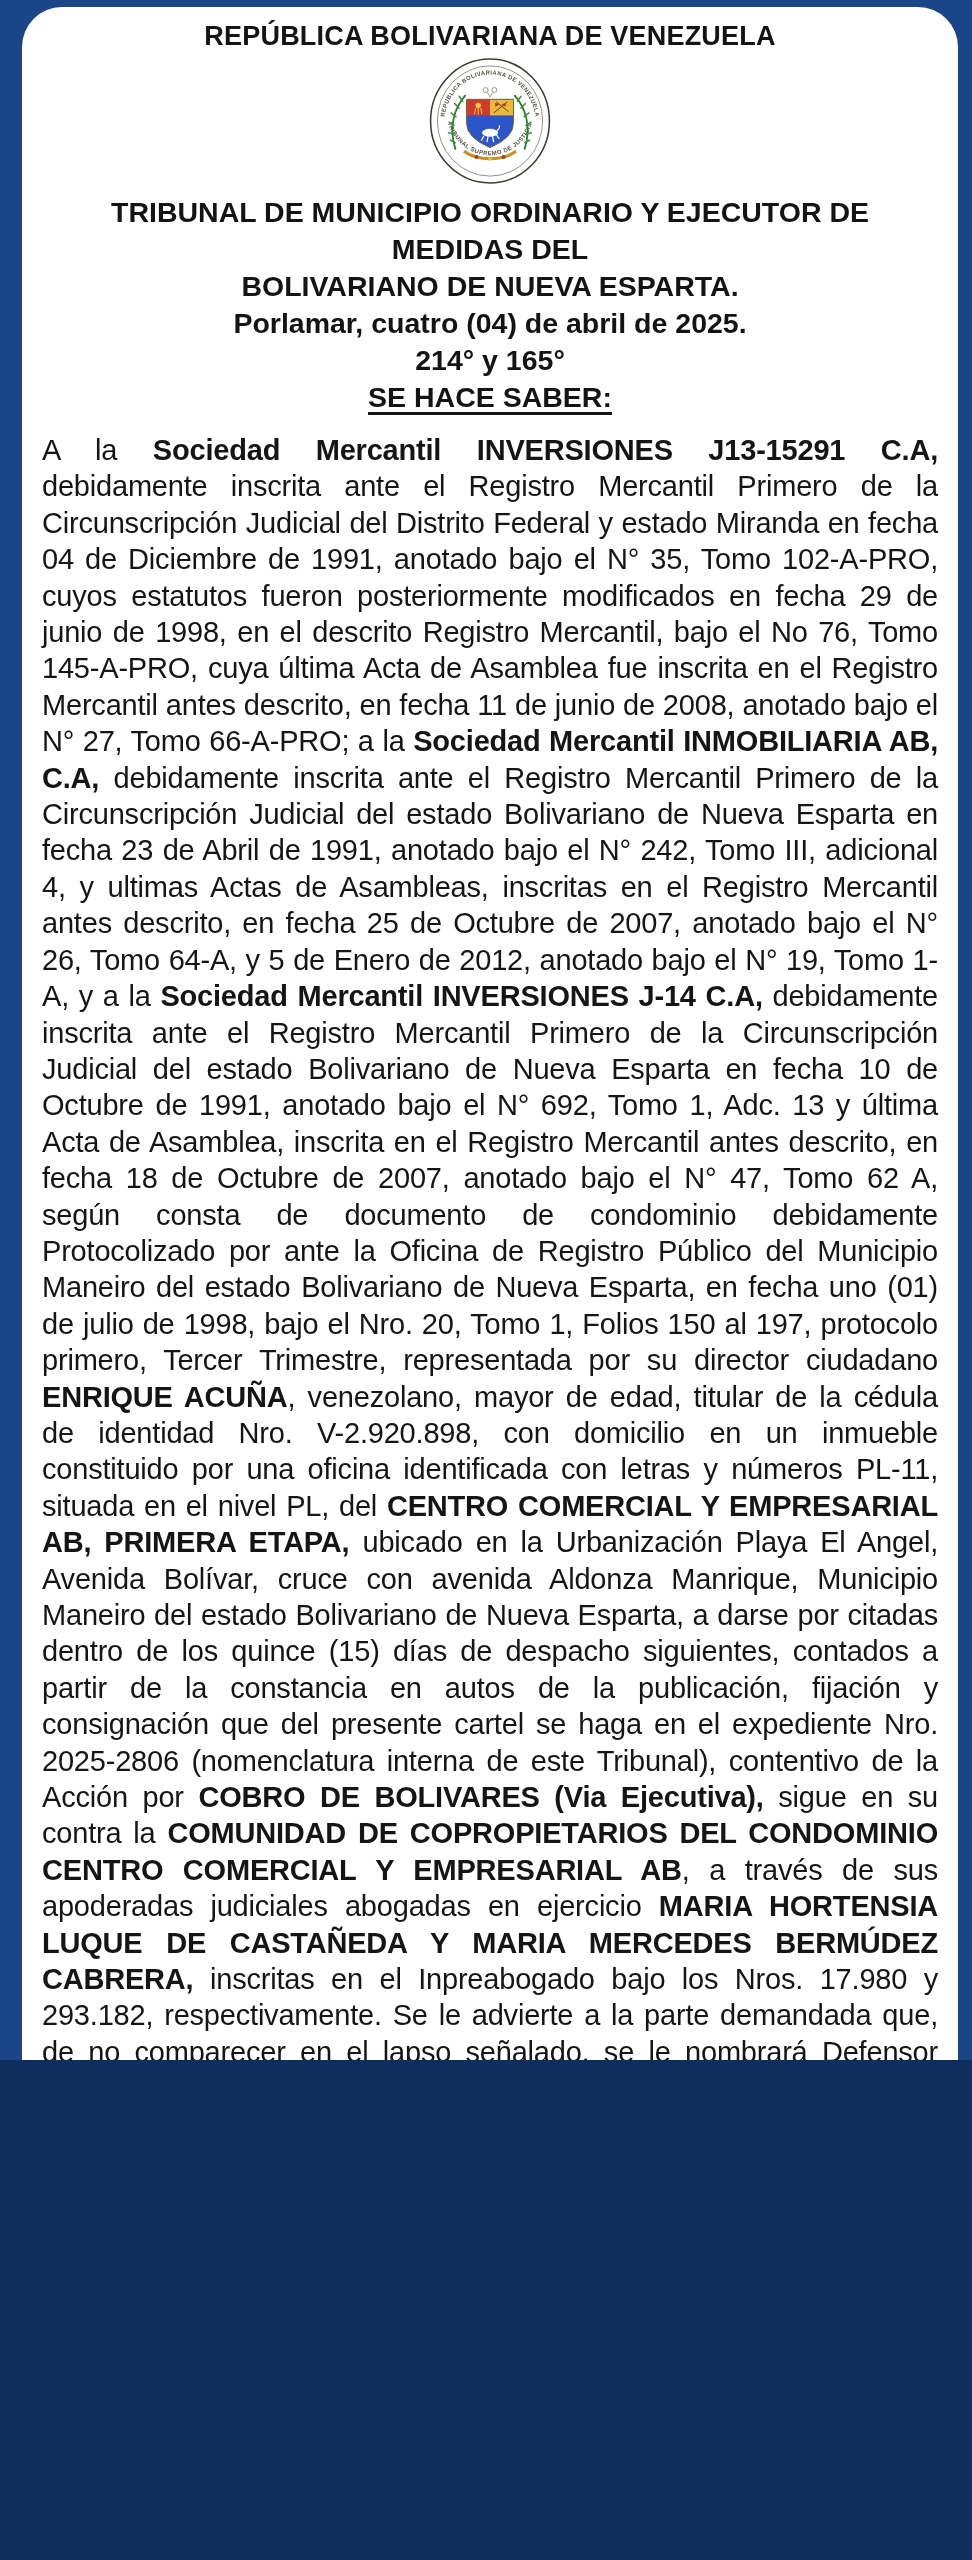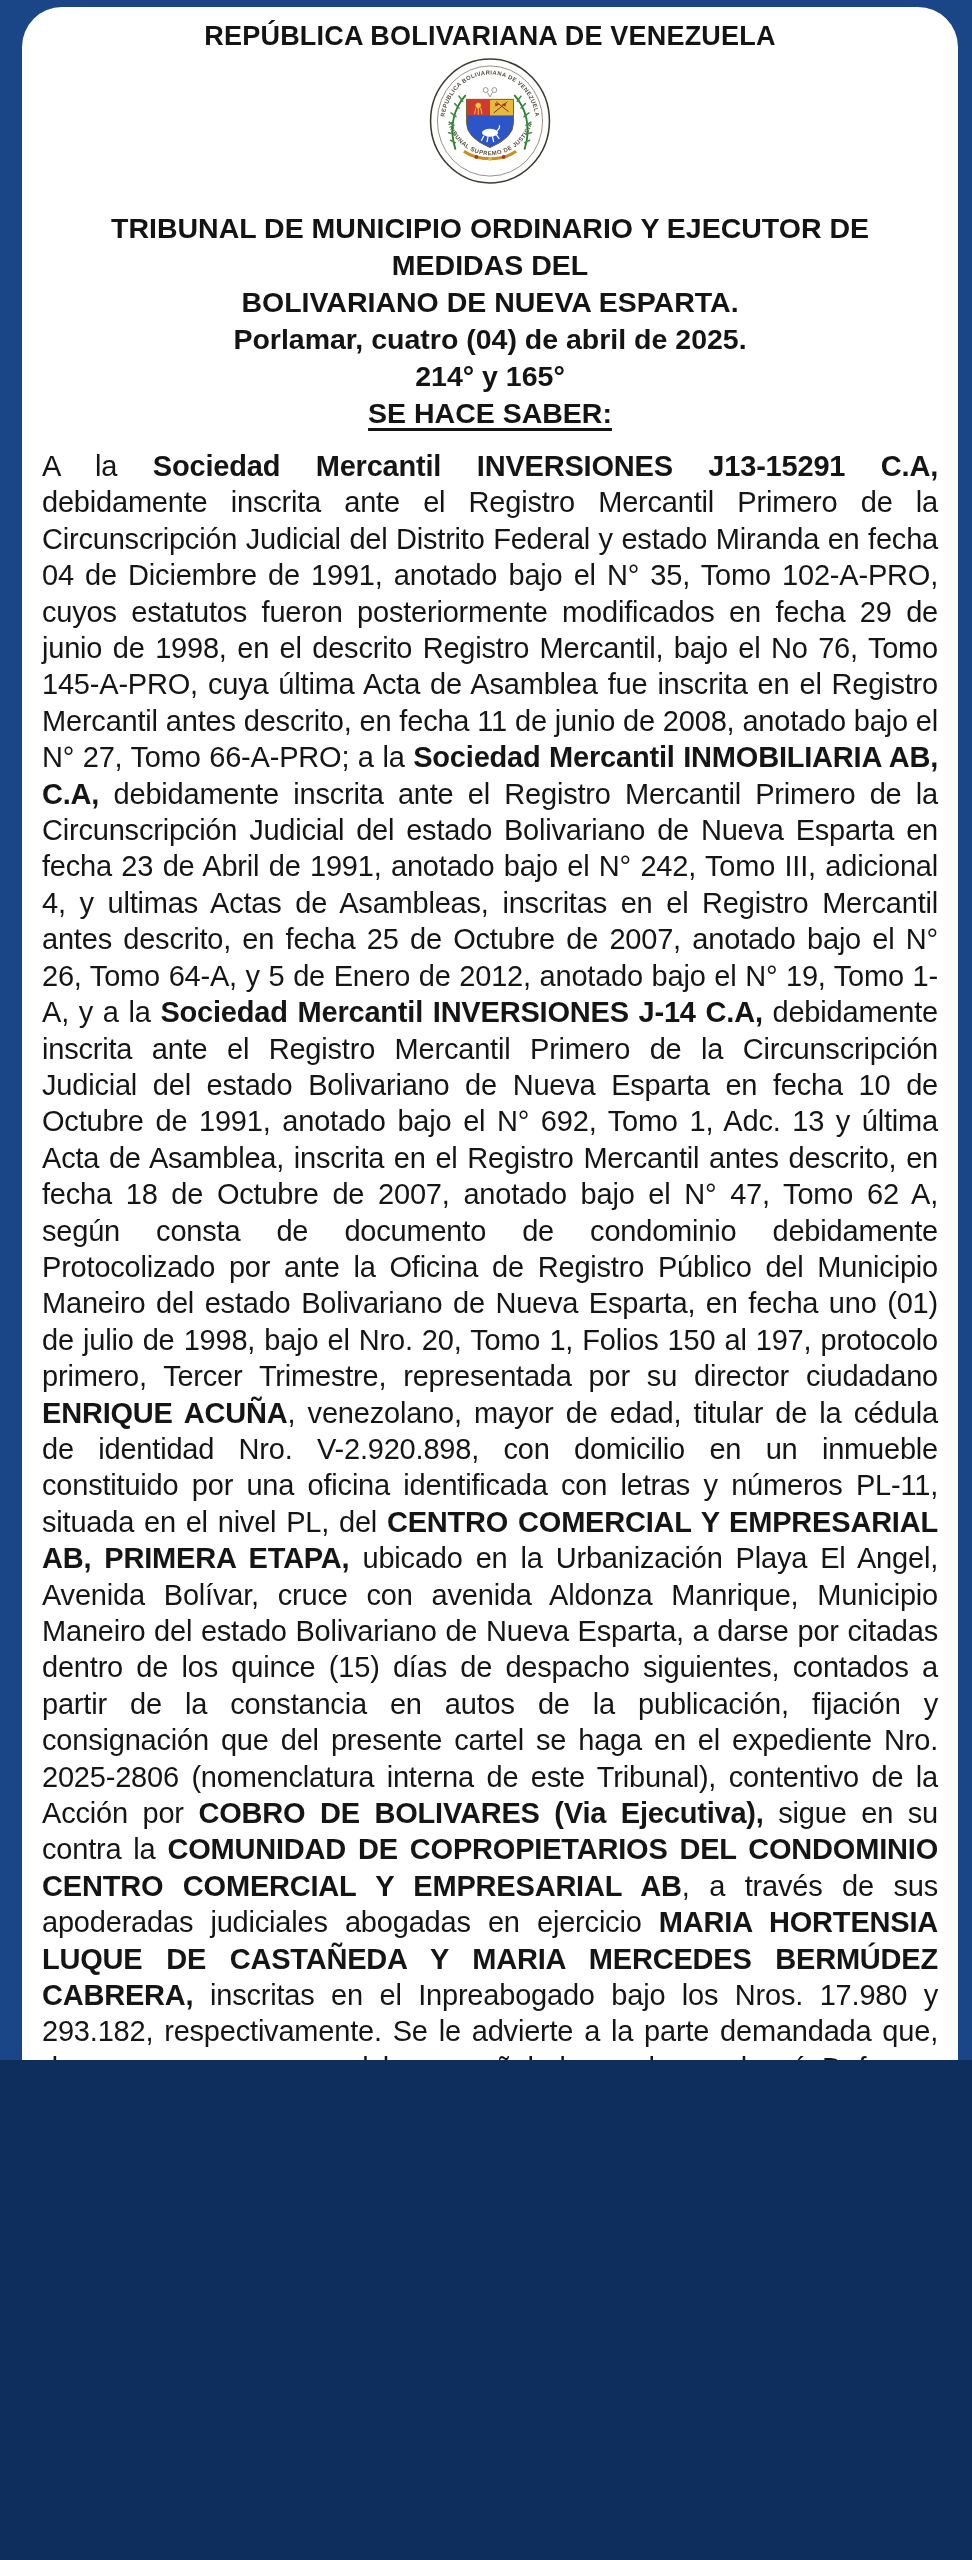--- a/index.html
+++ b/index.html
@@ -1,21 +1,21 @@
 <!DOCTYPE html>
 <html><head>
 <meta charset="utf-8">
 <style>
   html,body{margin:0;padding:0;background:#0e2f5e;}
   .page{position:relative;width:972px;height:2060px;background:#1a4687;font-family:"Liberation Sans",sans-serif;overflow:hidden;}
   .card{position:absolute;left:22px;top:7px;width:936px;height:2537px;background:#ffffff;border-radius:40px;overflow:hidden;}
   .inner{position:relative;width:100%;height:100%;}
   .republic-title{margin-top:14px;text-align:center;font-size:27px;font-weight:bold;color:#141414;letter-spacing:.2px;}
   .seal{display:block;margin:4px auto 0 auto;width:124px;height:130px;}
-  .tribunal-heading{margin:24px auto 0 auto;width:880px;text-align:center;font-size:28.5px;font-weight:bold;color:#141414;line-height:37px;}
+  .tribunal-heading{margin:8px auto 0 auto;width:880px;text-align:center;font-size:28.5px;font-weight:bold;color:#141414;line-height:37px;}
   .hline{text-align:center;font-size:28.5px;font-weight:bold;color:#141414;line-height:37px;}
   .underlined{text-decoration:underline;text-decoration-thickness:2.5px;text-underline-offset:5px;}
   .body-text{margin:16px 20px 0 20px;font-size:29px;line-height:36.4px;color:#151515;text-align:justify;letter-spacing:-0.2px;}
   .body-text .b{font-weight:bold;}
   .sig-area{position:absolute;left:0;top:2128px;width:936px;height:402px;}
   .sig-label{position:absolute;color:#1d1d1d;white-space:nowrap;z-index:2;}
   .motto{left:160px;top:72px;font-size:29px;}
   .judge-title{left:140px;top:124px;font-size:29px;font-weight:bold;}
   .judge-name{left:44px;top:180px;font-size:30px;font-weight:bold;}
   .secretary-title{left:612px;top:184px;font-size:27px;font-weight:bold;color:#7d7d7d;}

